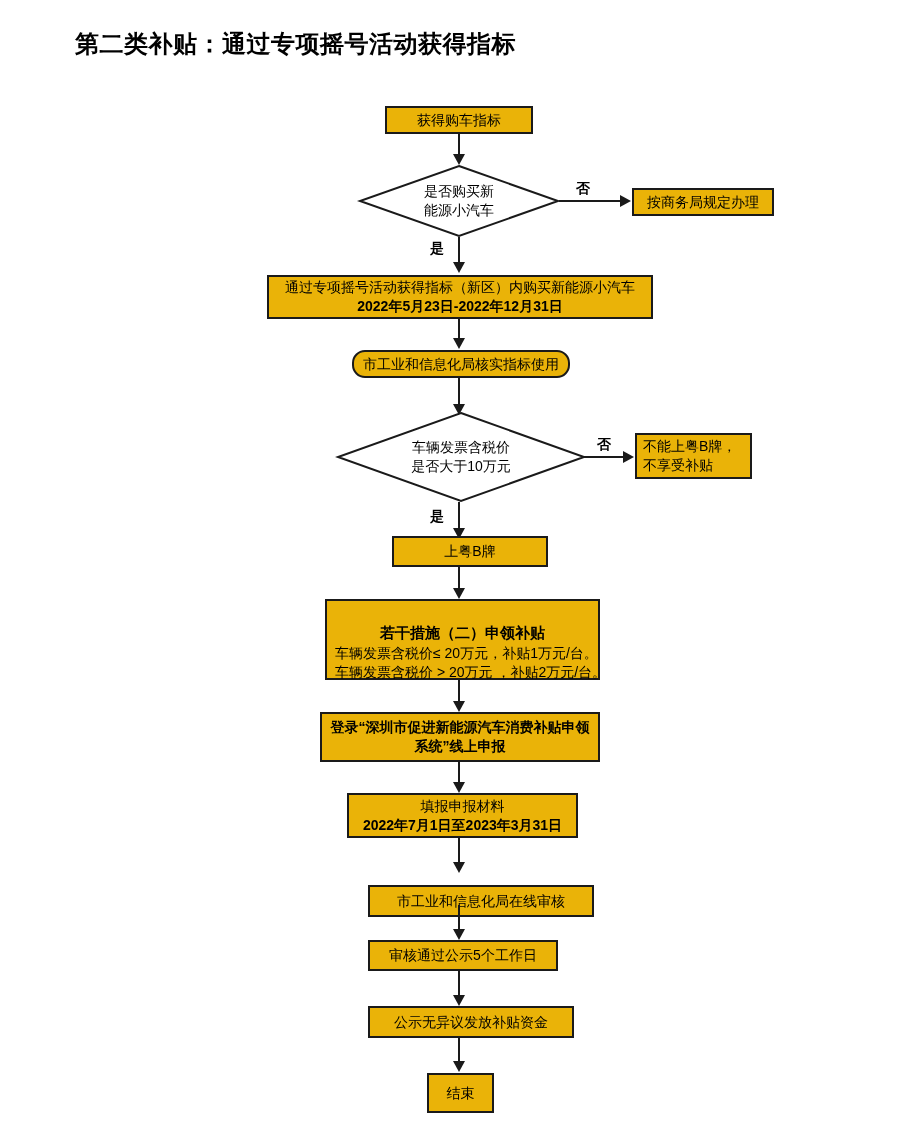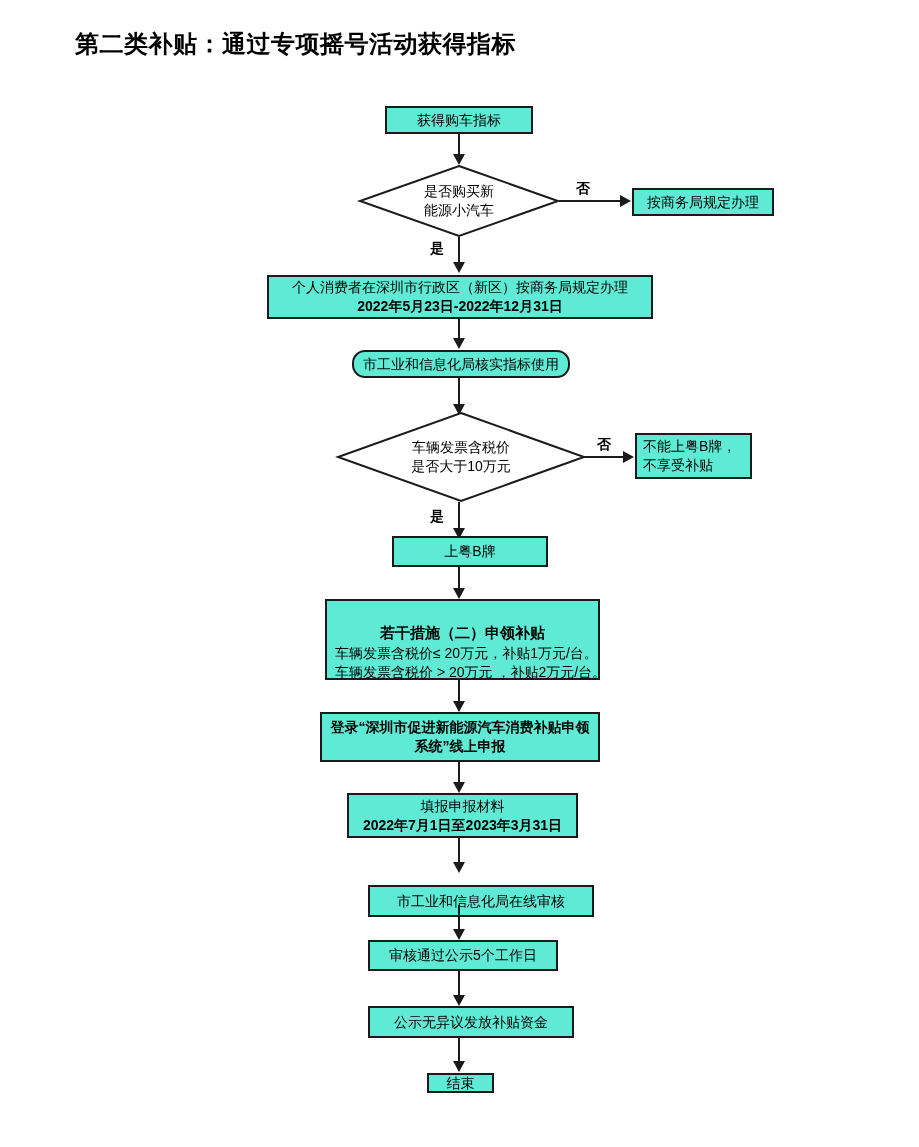--- a/index.html
+++ b/index.html
@@ -21,21 +21,21 @@
     top: 28px;
     font-size: 24px;
     font-weight: bold;
     letter-spacing: 0.5px;
     white-space: nowrap;
   }
   .node {
     position: absolute;
     box-sizing: border-box;
     border: 2px solid #1a1a1a;
-    background: #5eead4;
+    background: #eab308;
     display: flex;
     flex-direction: column;
     align-items: center;
     justify-content: center;
     text-align: center;
     font-size: 14px;
     line-height: 1.35;
     padding: 2px 6px;
   }
   .node .ln { display: block; white-space: nowrap; }
@@ -145,21 +145,21 @@
 
 <div class="node" style="left:632px; top:188px; width:142px; height:28px;">
   <span class="ln">按商务局规定办理</span>
 </div>
 
 <div class="connector v-line" style="left:458px; top:237px; height:27px;"></div>
 <div class="arrow-down" style="left:453px; top:262px;"></div>
 <div class="edge-label" style="left:430px; top:240px;">是</div>
 
 <div class="node" style="left:267px; top:275px; width:386px; height:44px;">
-  <span class="ln">个人消费者在深圳市行政区（新区）按商务局规定办理</span>
+  <span class="ln">通过专项摇号活动获得指标（新区）内购买新能源小汽车</span>
   <span class="ln bold">2022年5月23日-2022年12月31日</span>
 </div>
 
 <div class="connector v-line" style="left:458px; top:319px; height:20px;"></div>
 <div class="arrow-down" style="left:453px; top:338px;"></div>
 
 <div class="node" style="left:352px; top:350px; width:218px; height:28px;border-radius:13px;">
   <span class="ln">市工业和信息化局核实指标使用</span>
 </div>
 
@@ -235,15 +235,15 @@
 <div class="connector v-line" style="left:458px; top:971px; height:25px;"></div>
 <div class="arrow-down" style="left:453px; top:995px;"></div>
 
 <div class="node" style="left:368px; top:1006px; width:206px; height:32px;">
   <span class="ln">公示无异议发放补贴资金</span>
 </div>
 
 <div class="connector v-line" style="left:458px; top:1038px; height:25px;"></div>
 <div class="arrow-down" style="left:453px; top:1061px;"></div>
 
-<div class="node" style="left:427px; top:1073px; width:67px; height:20px;">
+<div class="node" style="left:427px; top:1073px; width:67px; height:40px;">
   <span class="ln">结束</span>
 </div>
 
 </body></html>

